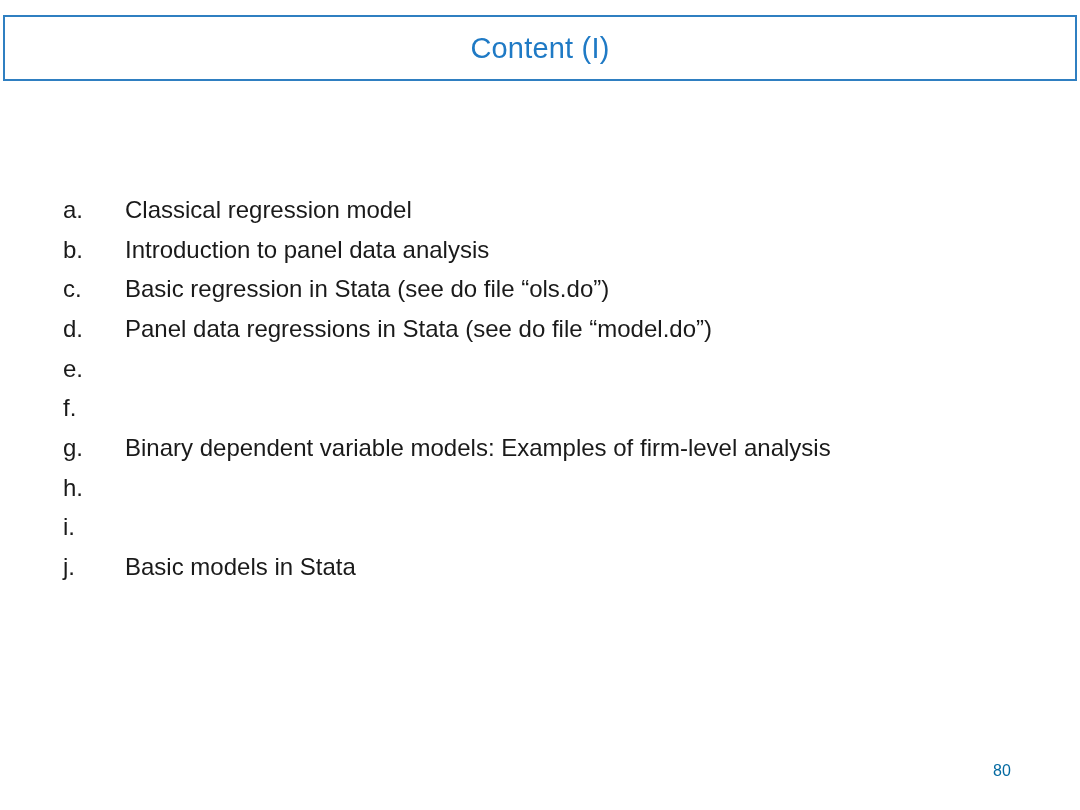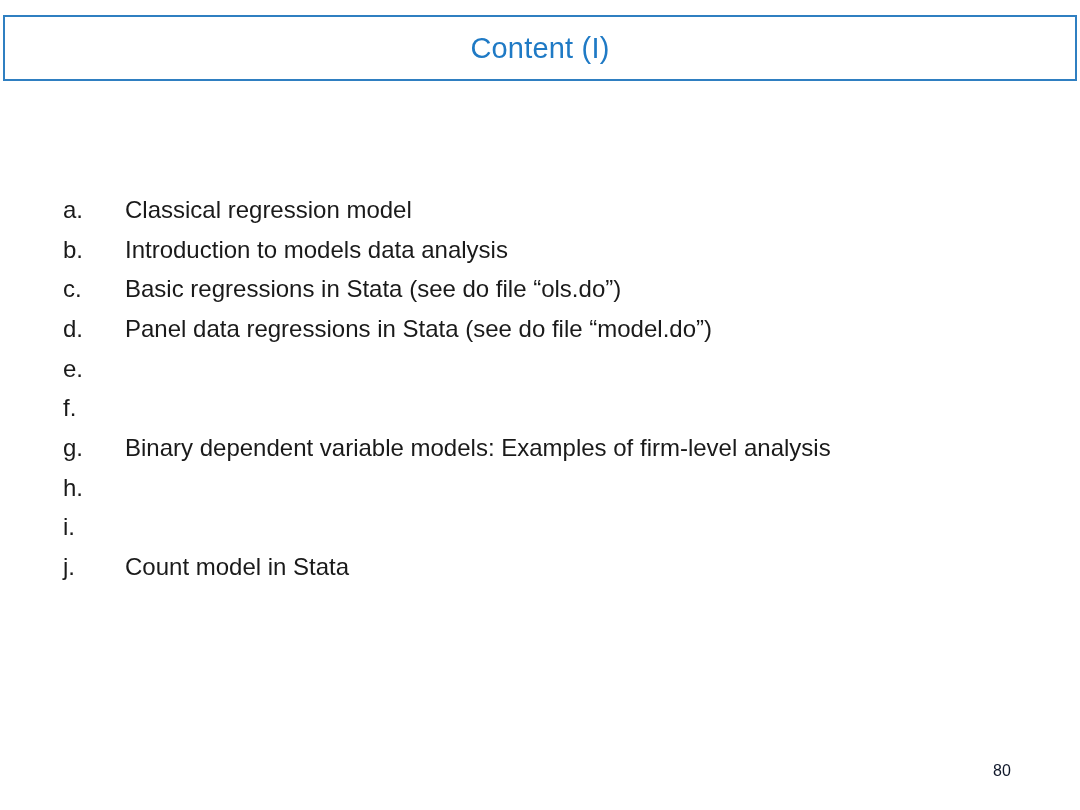--- a/index.html
+++ b/index.html
@@ -56,44 +56,44 @@
   }
   .item-text {
     display: inline-block;
     text-align: center;
   }
   .page-number {
     position: absolute;
     left: 993px;
     top: 762px;
     font-size: 16px;
-    color: #0f172a;
+    color: #0369a1;
   }
 </style>
 </head>
 <body>
 
 <div class="slide">
 
   <div class="title-box">
     <span class="title-text">Content (I)</span>
   </div>
 
   <div class="content-list" id="content-list">
       <div class="list-item">
         <span class="item-label">a.</span>
         <span class="item-text">Classical regression model</span>
       </div>
       <div class="list-item">
         <span class="item-label">b.</span>
-        <span class="item-text">Introduction to models data analysis</span>
+        <span class="item-text">Introduction to panel data analysis</span>
       </div>
       <div class="list-item">
         <span class="item-label">c.</span>
-        <span class="item-text">Basic regressions in Stata (see do file “ols.do”)</span>
+        <span class="item-text">Basic regression in Stata (see do file “ols.do”)</span>
       </div>
       <div class="list-item">
         <span class="item-label">d.</span>
         <span class="item-text">Panel data regressions in Stata (see do file “model.do”)</span>
       </div>
       <div class="list-item">
         <span class="item-label">e.</span>
       </div>
       <div class="list-item">
         <span class="item-label">f.</span>
@@ -103,19 +103,19 @@
         <span class="item-text">Binary dependent variable models: Examples of firm-level analysis</span>
       </div>
       <div class="list-item">
         <span class="item-label">h.</span>
       </div>
       <div class="list-item">
         <span class="item-label">i.</span>
       </div>
       <div class="list-item">
         <span class="item-label">j.</span>
-        <span class="item-text">Count model in Stata</span>
+        <span class="item-text">Basic models in Stata</span>
       </div>
     </div>
 
   <div class="page-number">80</div>
 
 </div>
 
 </body></html>

